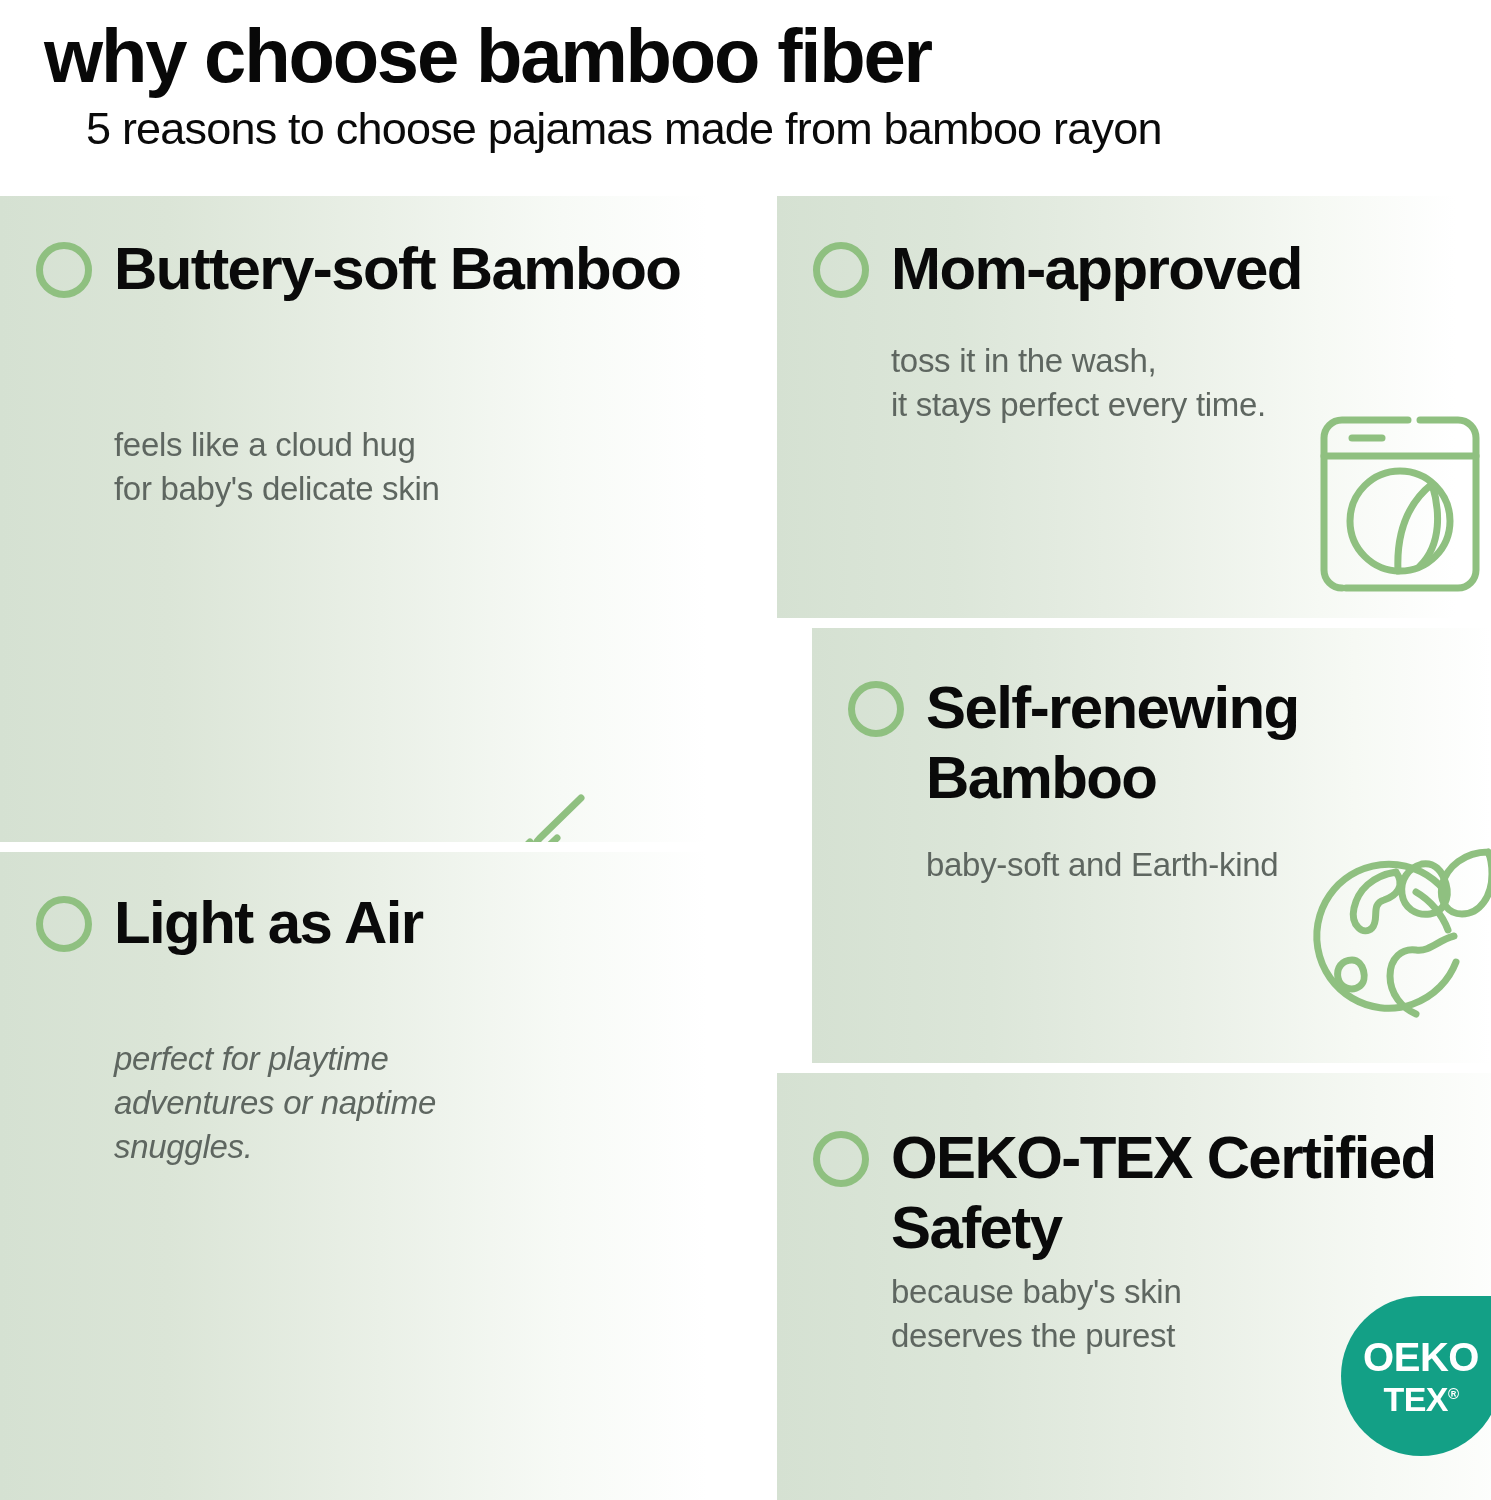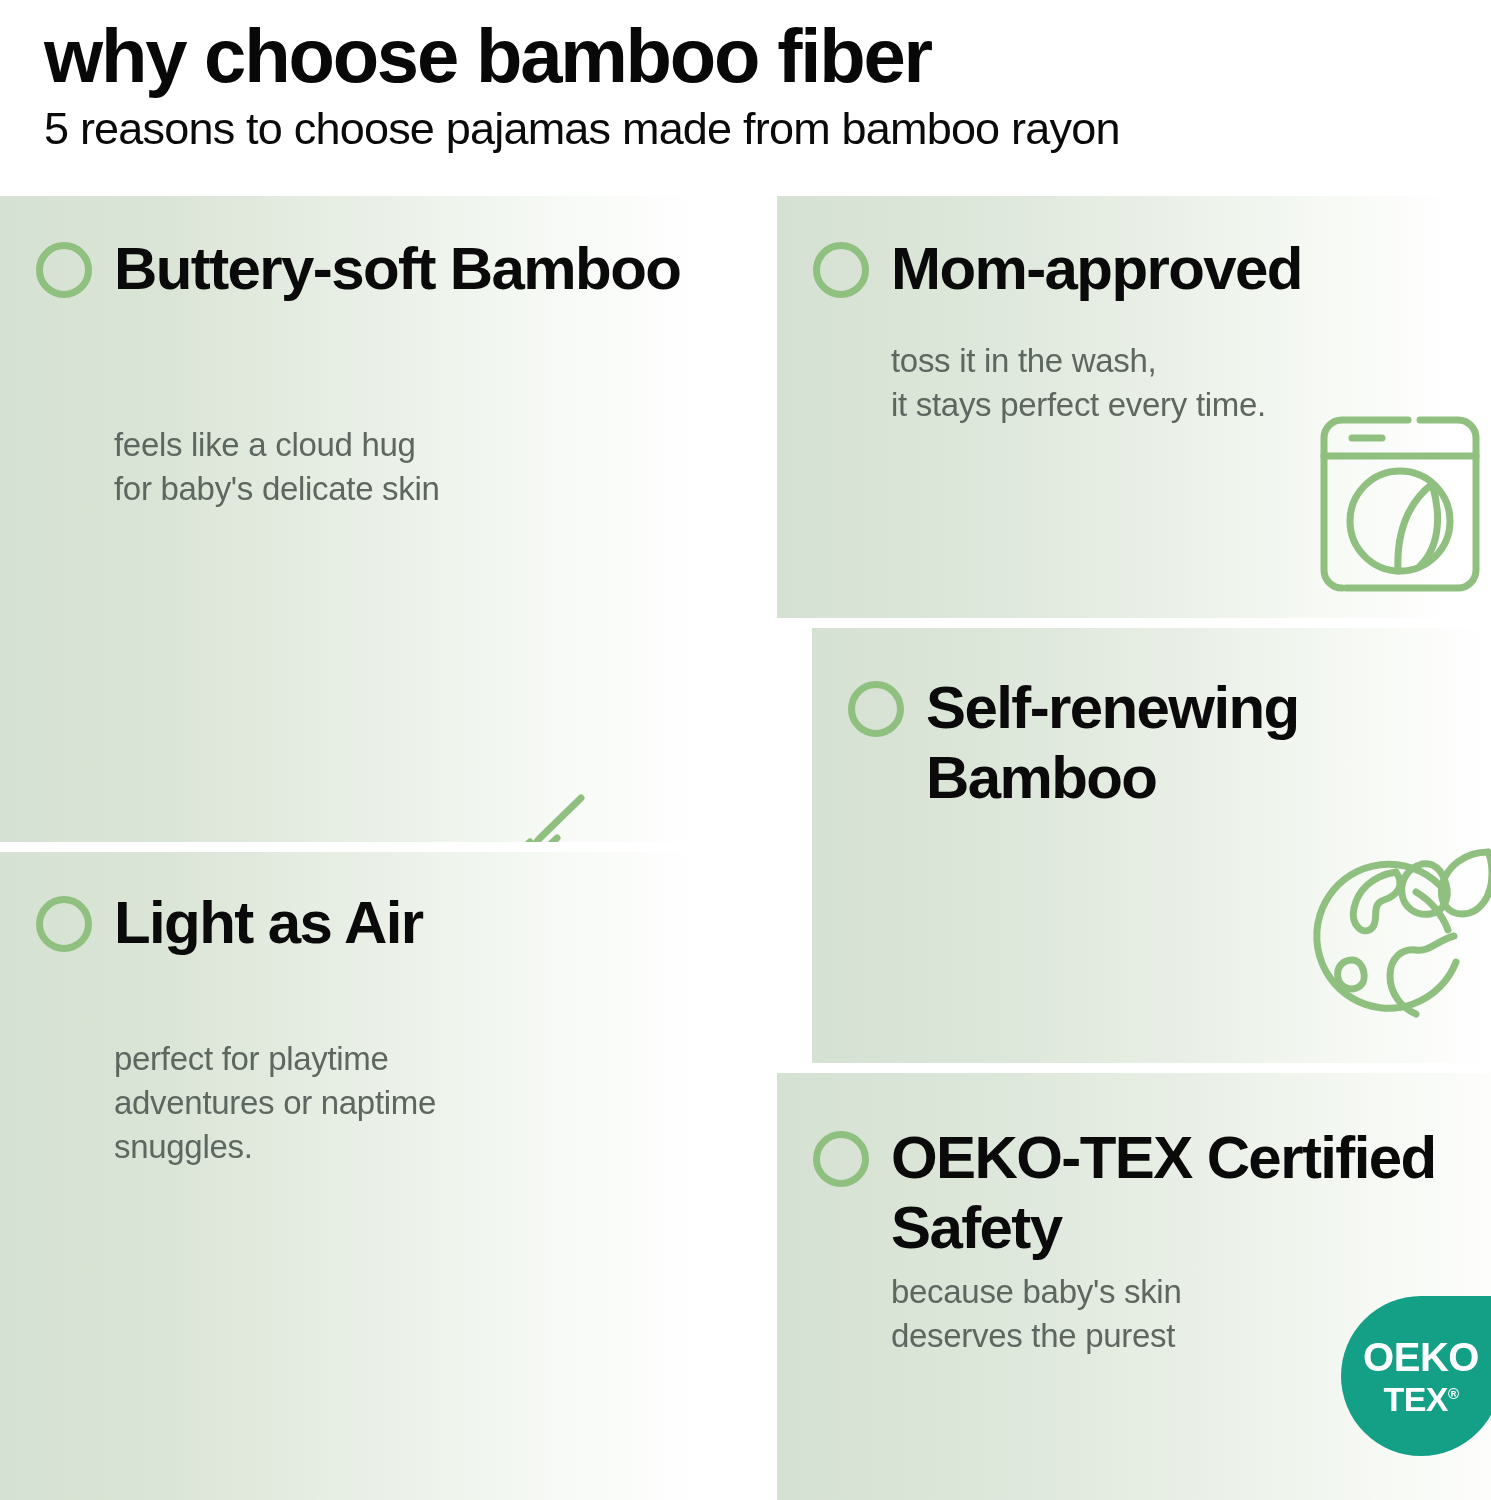--- a/index.html
+++ b/index.html
@@ -38,20 +38,21 @@
     transform-origin: left center;
   }
   .header-subtitle {
     font-size: 45px;
     font-weight: 400;
     letter-spacing: -0.8px;
     color: #0a0a0a;
     line-height: 1.1;
     margin-top: 10px;
     white-space: nowrap;
+    margin-left: 42px;
   }
 
   
   .grid { position: absolute; left: 0; top: 0; width: 1491px; height: 1500px; }
 
   .card {
     position: absolute;
     background: linear-gradient(to right, #d5e1d2 0%, #dbe5d7 22%, #eaf0e7 50%, #f7faf6 74%, #ffffff 93%);
     overflow: hidden;
   }
@@ -97,21 +98,21 @@
     letter-spacing: -0.3px;
     color: #5e6660;
     line-height: 1.33;
   }
 
   
   #card-soft .head-row  { position: absolute; left: 36px;  top: 38px; }
   #card-soft .card-sub  { position: absolute; left: 114px; top: 227px; }
 
   #card-light .head-row { position: absolute; left: 36px;  top: 36px; }
-  #card-light .card-sub { position: absolute; left: 114px; top: 185px; }
+  #card-light .card-sub { position: absolute; left: 114px; top: 185px; font-style: italic; }
 
   #card-mom .head-row   { position: absolute; left: 36px;  top: 38px; }
   #card-mom .card-sub   { position: absolute; left: 114px; top: 143px; }
 
   #card-renew .head-row { position: absolute; left: 36px;  top: 45px; }
   #card-renew .card-sub { position: absolute; left: 114px; top: 215px; }
 
   #card-oeko .head-row  { position: absolute; left: 36px;  top: 50px; }
   #card-oeko .card-sub  { position: absolute; left: 114px; top: 197px; }
 
@@ -210,20 +211,21 @@
         <path class="stroke-green" d="M116 70 C96 86 80 112 82 157"></path>
         <path class="stroke-green" d="M116 70 C124 96 126 130 104 152"></path>
       </svg>
     </div>
 
     <div class="card right" id="card-renew">
       <div class="head-row">
         <div class="bullet"></div>
         <div class="card-title">Self-renewing Bamboo</div>
       </div>
+      <div class="card-sub" style="white-space:pre-line">baby-soft and Earth-kind</div>
     </div>
 
     <div class="deco" id="icon-globe">
       <svg viewBox="0 0 200 200">
         <path class="stroke-green" d="M146 48 A72 72 0 1 0 158 120"></path>
         <path class="stroke-green" d="M98 30 C74 34 60 48 56 66 C52 84 66 94 74 86 C82 78 72 62 86 58 C98 54 108 44 98 30"></path>
         <path class="stroke-green" d="M54 118 C44 118 38 126 40 136 C42 146 54 150 62 144 C70 138 66 118 54 118"></path>
         <path class="stroke-green" d="M156 94 C140 98 132 110 118 108 C104 106 92 116 92 134 C92 152 104 166 118 172"></path>
         <path class="stroke-green" d="M124 22 C110 26 102 38 104 52 C106 66 118 74 132 72 C146 70 152 56 148 42 C144 28 136 20 124 22"></path>
         <path class="stroke-green" d="M190 10 C168 10 148 24 144 44 C141 60 150 72 164 72 C182 72 194 54 194 32 C194 22 192 14 190 10"></path>

